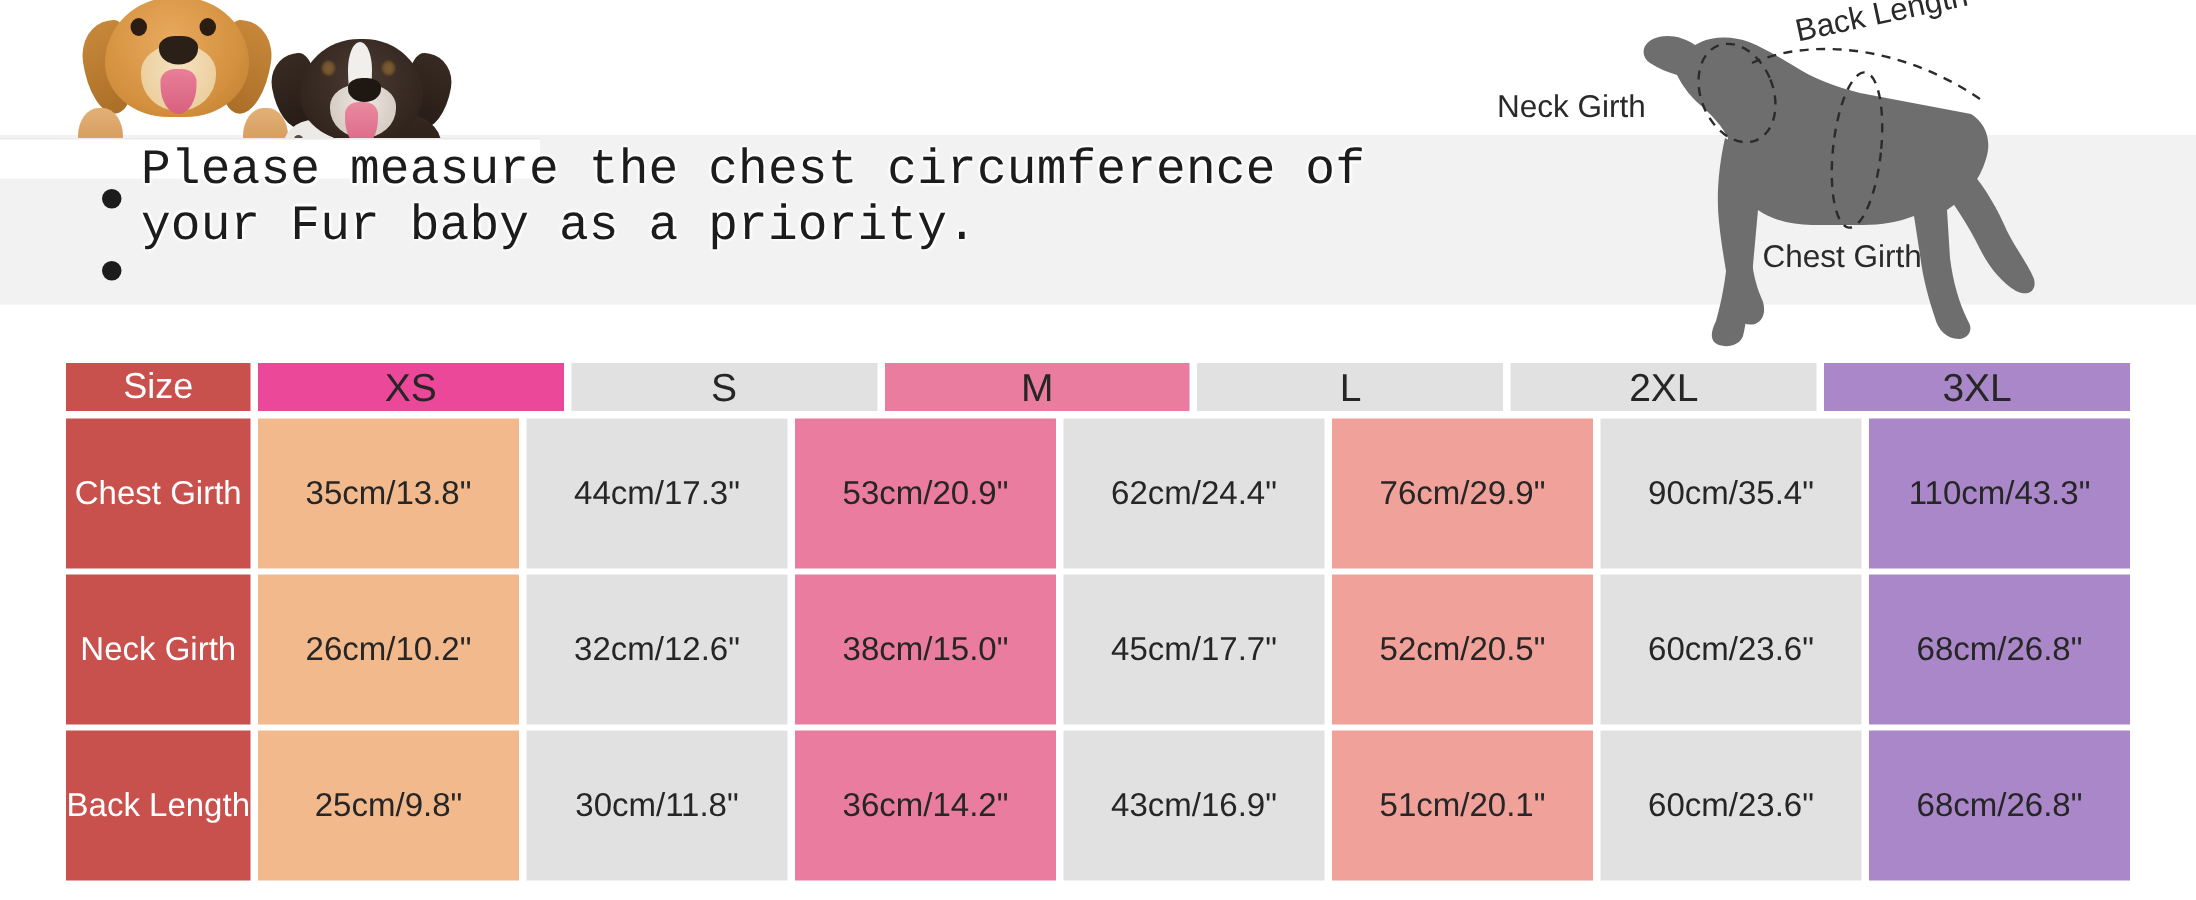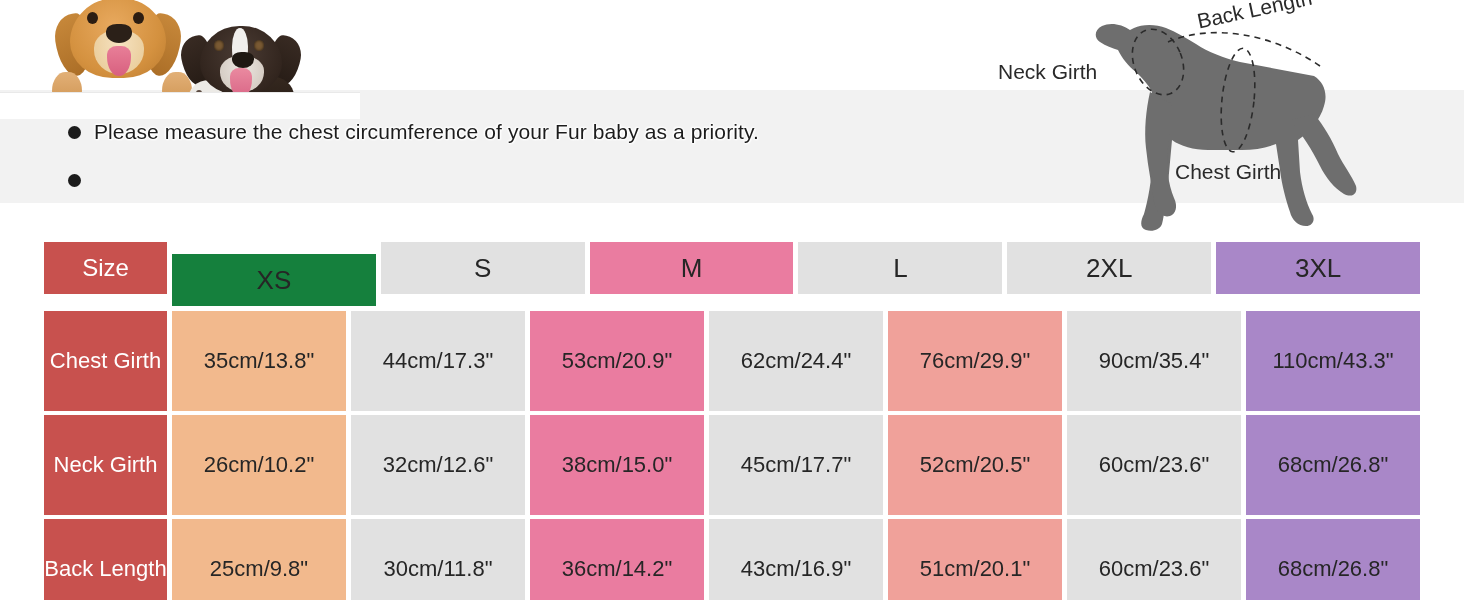--- a/index.html
+++ b/index.html
@@ -180,26 +180,27 @@
   #instructions {
     position: absolute;
     left: 68px; top: 108px;
     width: 900px;
   }
   .note-line {
     display: flex;
     align-items: center;
     height: 48px;
     color: #1c1c1c;
-    font-size: 21px;
+    font-size: 33px;
     letter-spacing: 0.1px;
     text-shadow:
        1px 0 2px #fff, -1px 0 2px #fff,
        0 1px 2px #fff, 0 -1px 2px #fff,
        1px 1px 2px #fff, -1px -1px 2px #fff;
+    font-family: Liberation Mono, monospace;
   }
   .note-bullet {
     flex: none;
     width: 13px; height: 13px;
     background: #1c1c1c;
     border-radius: 50%;
     margin-right: 13px;
   }
 
   
@@ -245,21 +246,21 @@
     line-height: 1.18;
   }
   .cell.label-cell {
     flex: none;
     width: 123px;
     color: #ffffff;
     background: #c8514e;
     font-size: 22px;
   }
   .cell.data-cell { flex: 1 1 0; }
-  #header-row .cell { height: 52px; font-size: 26px; }
+  #header-row .cell { height: 32px; font-size: 26px; }
   #header-row .cell.label-cell { font-size: 24px; }
   .data-row .cell { height: 100px; }
   .data-row.row-divided { margin-top: 4px; }
 </style>
 </head>
 <body style="background: rgb(255, 255, 255);">
 
 <div id="top-area">
 
   <div id="gray-band" style="background: rgb(242, 242, 242);"></div>
@@ -364,21 +365,21 @@
     <span class="diagram-label" id="label-neck-girth">Neck Girth</span>
     <span class="diagram-label" id="label-chest-girth">Chest Girth</span>
     <span class="diagram-label" id="label-back-length">Back Length</span>
   </div>
 </div>
 
 <div id="size-table">
 
   <div class="table-row" id="header-row">
     <div class="cell label-cell" style="background: rgb(200, 81, 78);">Size</div>
-    <div class="cell data-cell" style="background: #15803d; margin-top: 12px;">XS</div>
+    <div class="cell data-cell" style="background: #ec4899;">XS</div>
     <div class="cell data-cell" style="background: rgb(225, 225, 225);">S</div>
     <div class="cell data-cell" style="background: rgb(234, 124, 160);">M</div>
     <div class="cell data-cell" style="background: rgb(225, 225, 225);">L</div>
     <div class="cell data-cell" style="background: rgb(225, 225, 225);">2XL</div>
     <div class="cell data-cell" style="background: rgb(169, 135, 200);">3XL</div>
   </div>
 
   <div class="table-row data-row">
     <div class="cell label-cell" style="background: rgb(200, 81, 78);">Chest Girth</div>
     <div class="cell data-cell" style="background: rgb(242, 185, 141);">35cm/13.8"</div>

